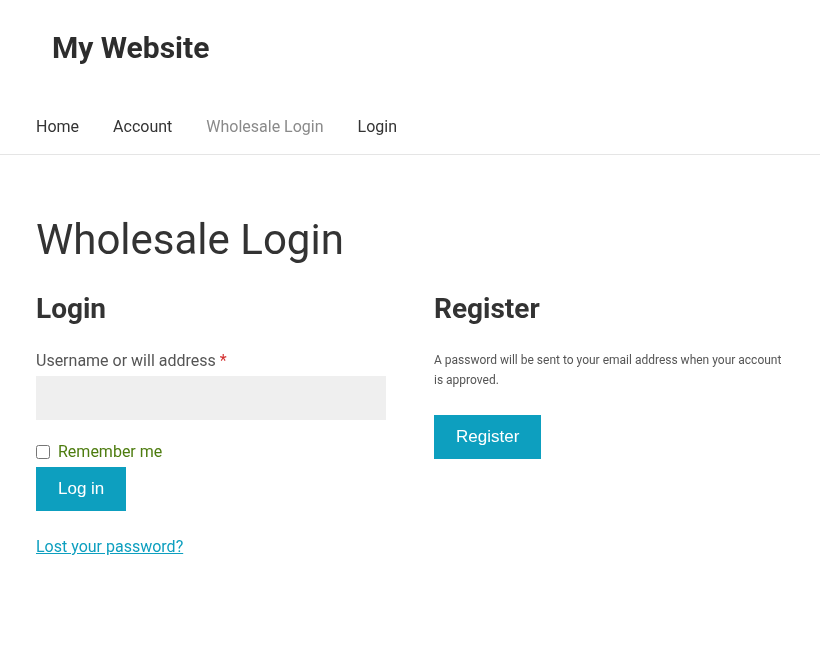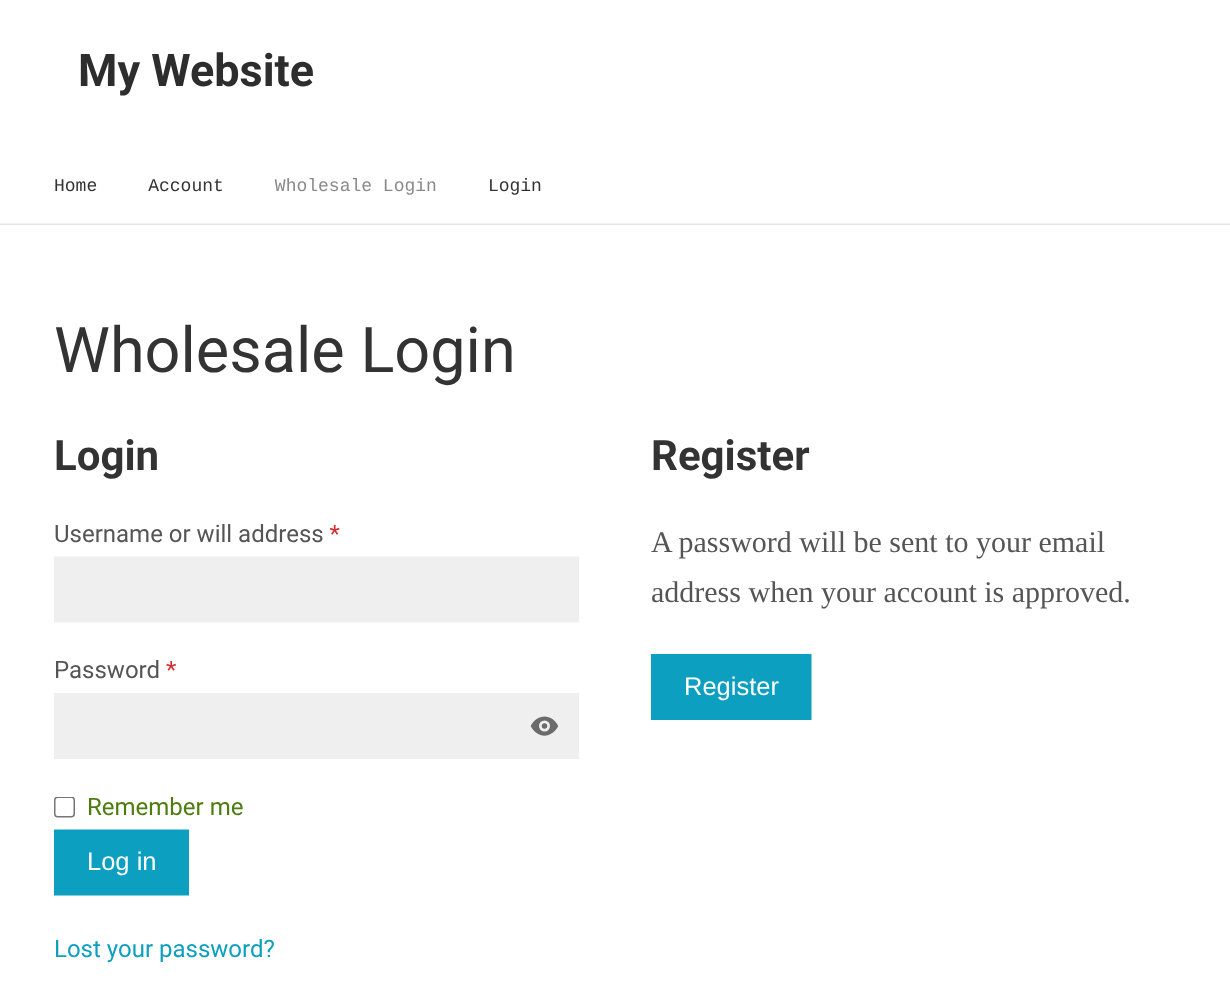--- a/index.html
+++ b/index.html
@@ -23,25 +23,24 @@
       margin-bottom: 52px;
       margin-left: 16px;
     }
     .nav {
       display: flex;
       gap: 34px;
       margin-bottom: 0;
       padding-bottom: 18px;
     }
     .nav-item {
-      font-size: 12px;
+      font-size: 16px;
       color: #333;
       cursor: pointer;
       text-decoration: none;
-      font-family: Liberation Mono, monospace;
     }
     .nav-item.current {
       color: #8a8a8a;
     }
     hr.nav-divider {
       border: none;
       border-bottom: 1px solid #e5e5e5;
       margin-left: -36px;
       margin-right: -36px;
     }
@@ -120,28 +119,28 @@
     .btn {
       background: #0d9fbf;
       color: #fff;
       border: none;
       font-size: 17px;
       font-weight: 500;
       padding: 12px 22px;
       cursor: pointer;
     }
     .helper-text {
-      font-size: 20px;
+      font-size: 12px;
       color: #555;
       line-height: 1.65;
       margin-bottom: 24px;
-      font-family: Liberation Serif, serif;
     }
     .link {
       color: #0d9fbf;
+      text-decoration: underline;
       font-size: 16px;
       cursor: pointer;
       display: inline-block;
       margin-top: 26px;
     }
   </style>
 </head>
 <body>
 
 <div class="container">
@@ -162,33 +161,20 @@
     <div class="column">
       <h2 class="section-heading">Login</h2>
 
       <div class="field-row">
         <label class="field-label">
           <span>Username or will address </span><span class="required">*</span>
         </label>
         <input type="text" class="text-input" style="">
       </div>
 
-      <div class="field-row">
-        <label class="field-label">
-          <span>Password </span><span class="required">*</span>
-        </label>
-        <div class="password-wrapper">
-          <input type="password" class="text-input" style="">
-          <span class="eye-icon">
-            <svg width="22" height="22" viewBox="0 0 24 24" fill="currentColor">
-                <path d="M12 5c-7 0-10 7-10 7s3 7 10 7 10-7 10-7-3-7-10-7zm0 11a4 4 0 1 1 0-8 4 4 0 0 1 0 8zm0-6a2 2 0 1 0 0 4 2 2 0 0 0 0-4z"></path>
-              </svg>
-          </span>
-        </div>
-      </div>
 
       <div class="checkbox-row">
         <input type="checkbox" style="">
         <span class="checkbox-label">Remember me</span>
       </div>
 
       <button class="btn">Log in</button>
 
       <div>
         <a class="link">Lost your password?</a>

